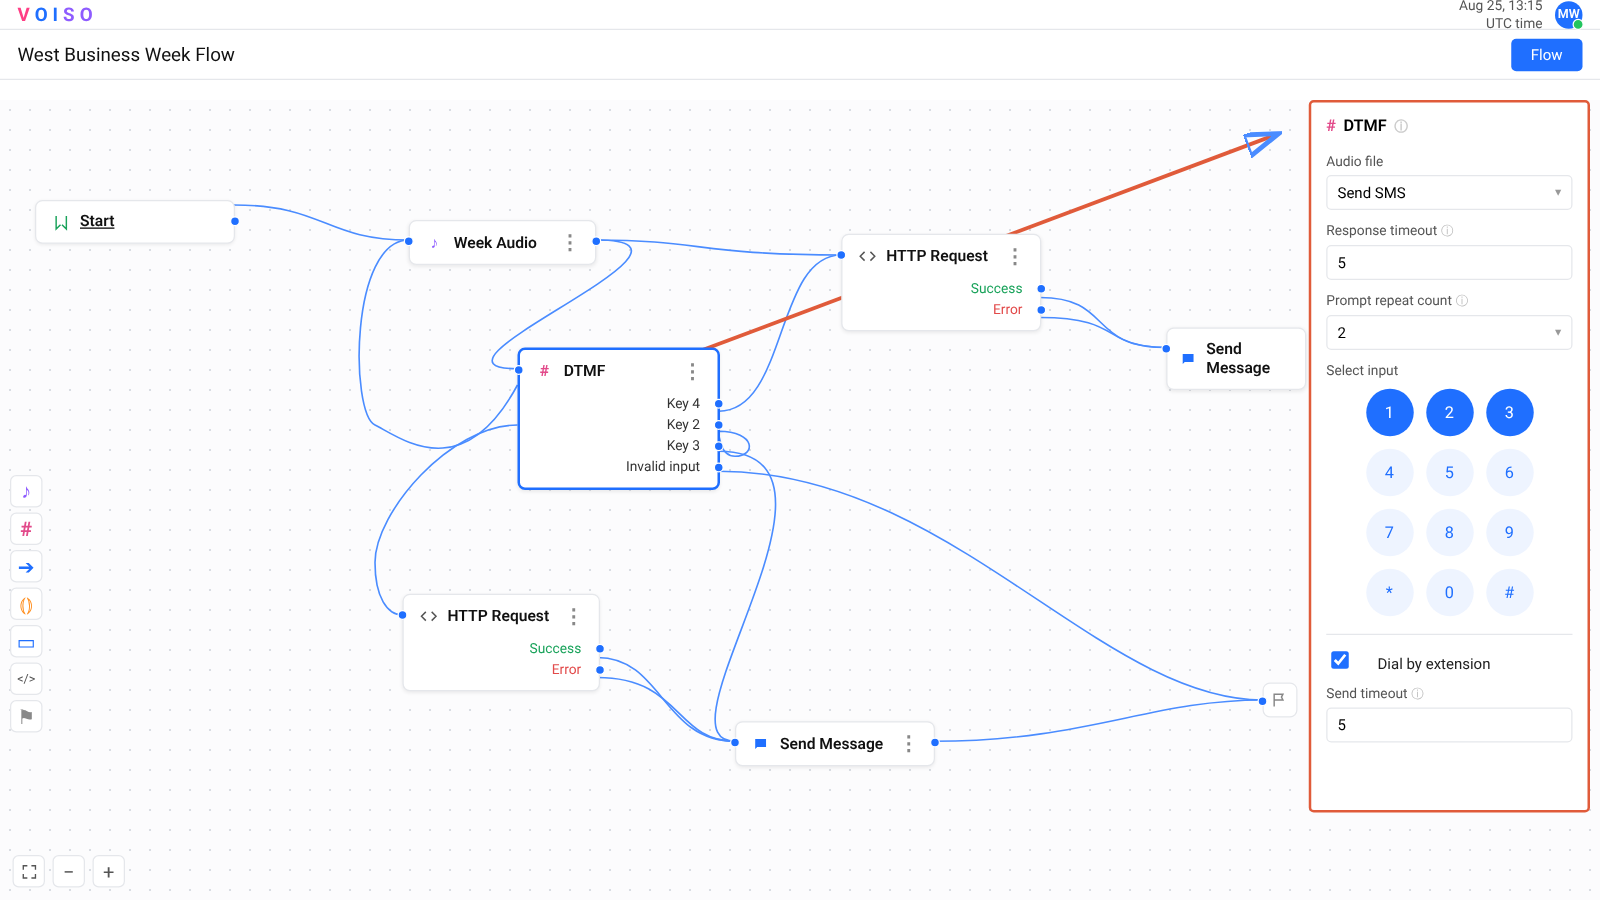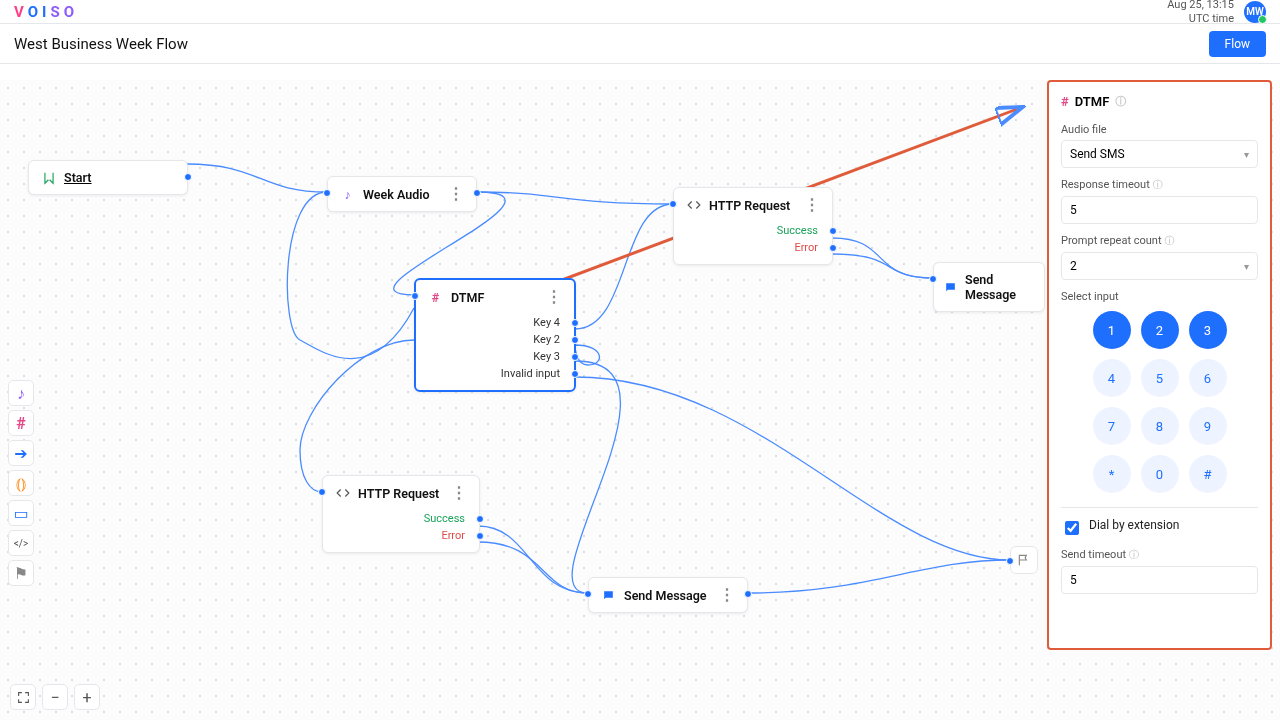--- a/index.html
+++ b/index.html
@@ -62,21 +62,21 @@
   .panel label{display:block;font-size:11px;color:#555;margin:10px 0 4px;}
   .panel label .qi{color:#bbb;margin-left:3px;font-size:10px;}
   .sel-box{border:1px solid var(--border);border-radius:4px;padding:6px 8px;font-size:12px;display:flex;justify-content:space-between;align-items:center;cursor:pointer;}
   .sel-box .chev{color:#999;font-size:10px;}
   .inp{width:100%;border:1px solid var(--border);border-radius:4px;padding:6px 8px;font-size:12px;}
   .keys{display:grid;grid-template-columns:repeat(3,38px);gap:10px;justify-content:center;margin-top:8px;}
   .key{width:38px;height:38px;border-radius:50%;display:flex;align-items:center;justify-content:center;font-size:13px;cursor:pointer;}
   .key.on{background:var(--blue);color:#fff;}
   .key.off{background:#eef4ff;color:var(--blue);}
   .hr{height:1px;background:var(--border);margin:14px 0 10px;}
-  .chk{display:flex;align-items:flex-start;gap:7px;font-size:12px;color:#222;}
+  .chk{display:flex;align-items:flex-end;gap:20px;font-size:12px;color:#222;}
   .chk input{accent-color:var(--blue);width:14px;height:14px;}
 </style>
 </head>
 <body>
 
 <div class="top">
   <div class="logo">
     <span class="l1">V</span><span class="l2">O</span><span class="l2">I</span><span class="l3">S</span><span class="l3">O</span>
   </div>
   <div class="top-right">

